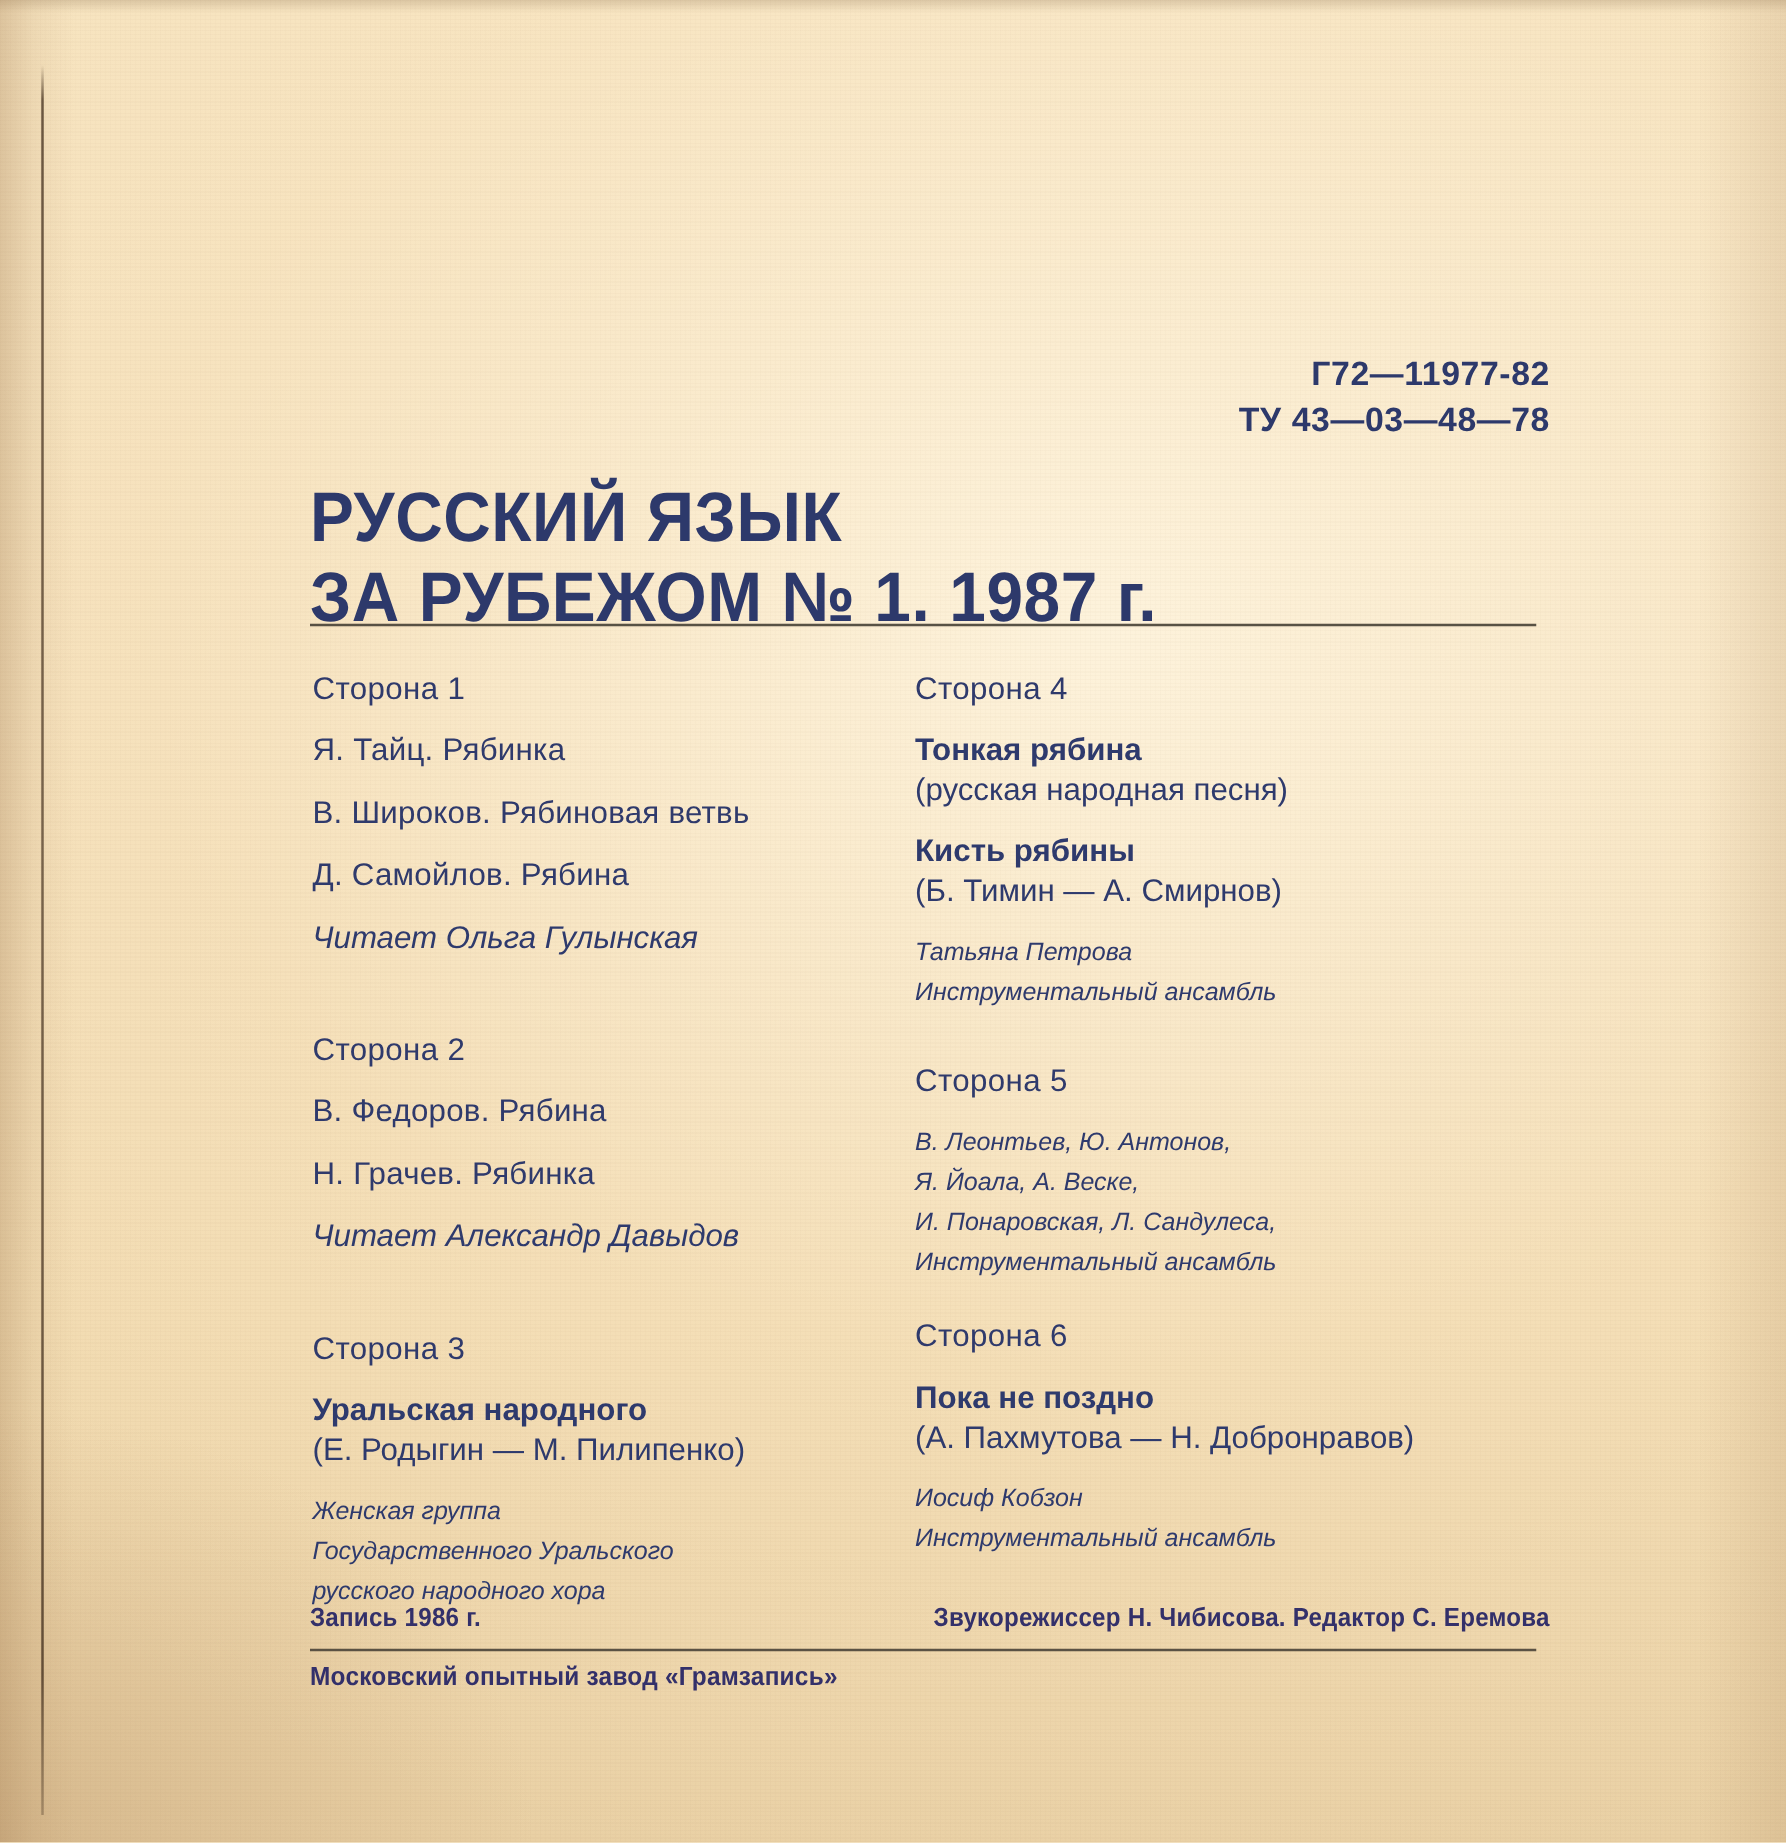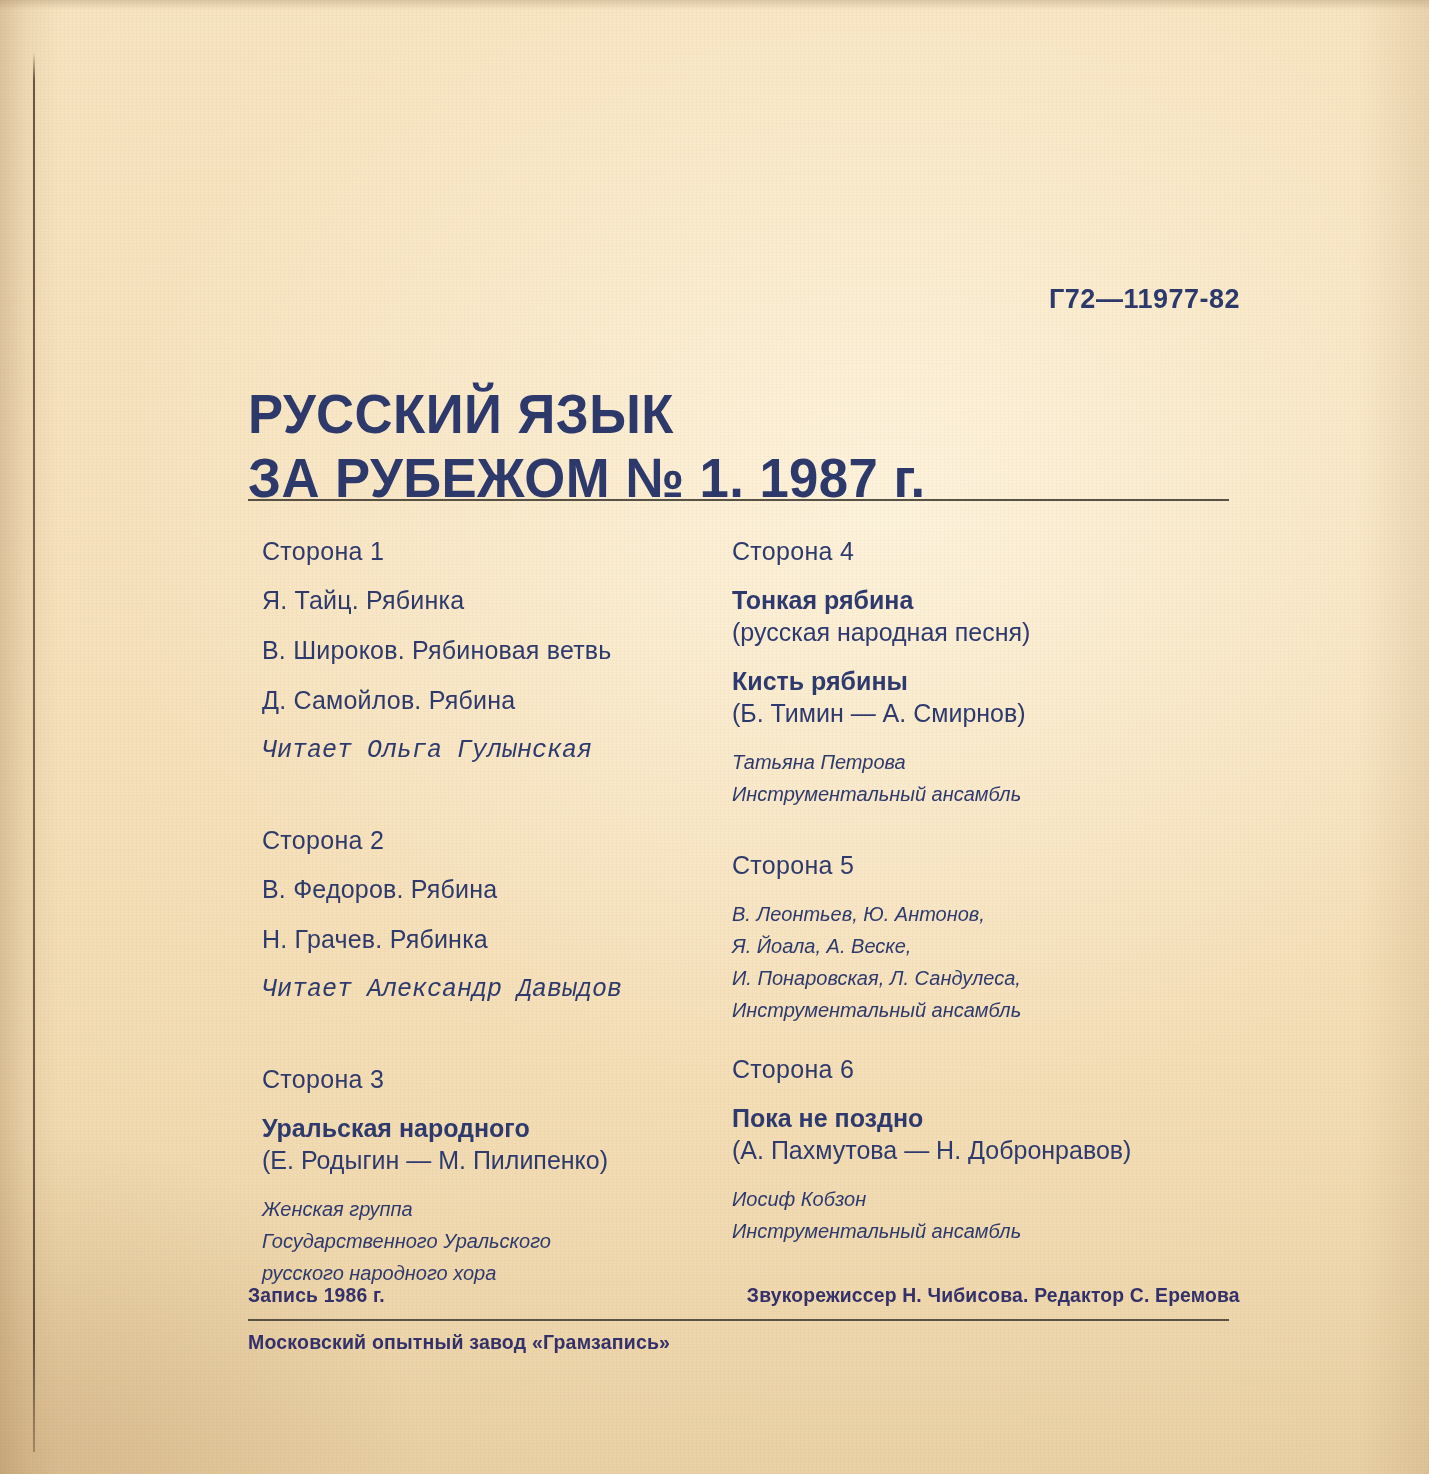--- a/index.html
+++ b/index.html
@@ -138,21 +138,21 @@
   .columns {
     position: absolute;
     left: 0;
     top: 536px;
     width: 992px;
   }
   .col {
     position: absolute;
     top: 0;
   }
-  .col-left  { left: 14px;   width: 470px; }
+  .col-left  { left: 2px;   width: 470px; }
   .col-right { left: 484px; width: 508px; }
 
   .side-block { margin-bottom: 0; }
 
   .side-head {
     font-size: 25px;
     line-height: 30px;
     font-weight: 400;
     letter-spacing: 0.3px;
     color: #2f3a6c;
@@ -198,21 +198,20 @@
     white-space: nowrap;
   }
   .perf .perf-line.it { font-style: italic; }
 
   .reader-line {
     font-size: 25px;
     line-height: 33px;
     font-style: italic;
     margin-top: 12px;
     white-space: nowrap;
-    font-family: Liberation Mono, monospace;
   }
 
   
   .gap-lg { height: 58px; }
   .gap-md { height: 40px; }
   .gap-sm { height: 28px; }
 
   
   .footer {
     position: absolute;
@@ -275,20 +274,21 @@
   <div class="shade-top"></div>
   <div class="shade-left"></div>
   <div class="shade-right"></div>
   <div class="shade-bl"></div>
   <div class="spine"></div>
 
   <div class="content">
 
     <div class="catalog">
       <div>Г72—11977-82</div>
+      <div>ТУ 43—03—48—78</div>
     </div>
 
     <h1 class="title">
       <span class="t-line">РУССКИЙ ЯЗЫК</span>
       <span class="t-line">ЗА РУБЕЖОМ № 1. 1987 г.</span>
     </h1>
 
     <div class="rule-top"></div>
 
     <div class="columns">

